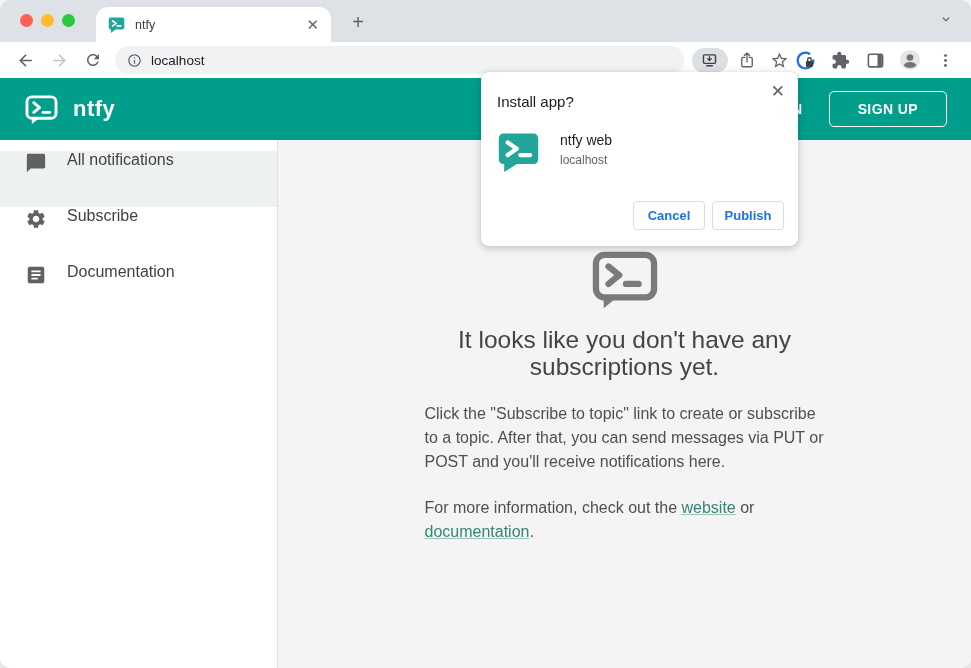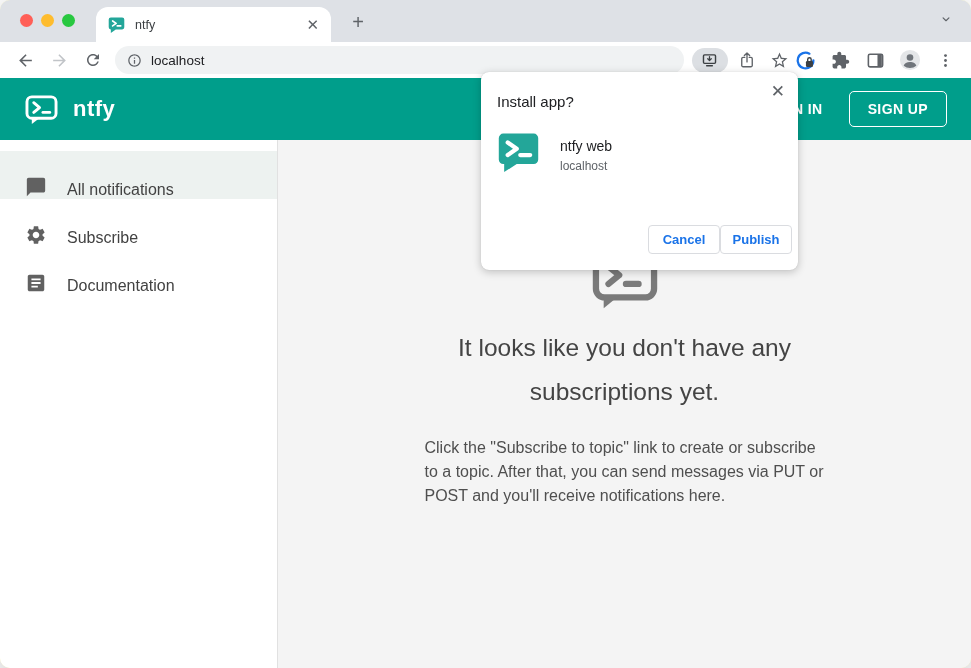--- a/index.html
+++ b/index.html
@@ -30,49 +30,49 @@
                  align-items:center; justify-content:center; margin-left:8px; }
   .box-ic{ width:28px; height:26px; display:flex; align-items:center; justify-content:center; margin-left:5px; }
   .right-ics{ margin-left:auto; display:flex; align-items:center; gap:11px; }
   .right-ics>div{ width:24px; height:24px; display:flex; align-items:center; justify-content:center; }
 
   
   .appbar{ height:62px; background:#009e8b; display:flex; align-items:center; padding:0 24px; }
   .brand{ color:#fff; font-size:22px; font-weight:bold; margin-left:14px; letter-spacing:.5px; }
   .appbar-right{ margin-left:auto; display:flex; align-items:center; gap:18px; }
   .signin{ color:#fff; font-size:14px; font-weight:bold; letter-spacing:.4px; padding:8px 8px; background:none; border:none; }
-  .signup{ color:#fff; font-size:14px; font-weight:bold; letter-spacing:.4px; padding:9px 18px;
+  .signup{ color:#fff; font-size:14px; font-weight:bold; letter-spacing:.4px; padding:9px 28px;
            background:none; border:1.5px solid #fff; border-radius:5px; }
 
   
   .body{ display:flex; height:528px; }
   .sidebar{ width:278px; background:#fff; border-right:1px solid #e1e1e1; padding-top:11px; }
-  .sb-item{ height:48px; display:flex; align-items:flex-end; padding-left:24px; cursor:default; }
+  .sb-item{ height:56px; display:flex; align-items:flex-start; padding-left:24px; cursor:default; }
   .sb-item.sel{ background:#edf2f0; }
   .sb-label{ font-size:16px; color:#424242; margin-left:19px; }
   .sb-ic{ width:24px; height:24px; display:flex; align-items:center; justify-content:center; }
 
   .main{ flex:1; background:#f4f4f4; overflow:hidden; }
   .column{ width:400px; margin:0 auto; padding-top:110px; }
   .biglogo{ display:block; margin:0 auto; }
-  .empty-h{ font-size:24.5px; font-weight:400; color:#444; text-align:center; line-height:44px;
+  .empty-h{ font-size:24.5px; font-weight:400; color:#444; text-align:center; line-height:27px;
             margin:14px -35px 0; }
   .empty-p{ font-size:16px; color:#4f4f4f; line-height:24px; margin-top:22px; }
   .empty-p a{ color:#338574; text-decoration:underline; text-decoration-color:rgba(51,133,116,.45); }
 
   
-  .dialog{ position:absolute; left:481px; top:72px; width:317px; height:198px; background:#fff;
+  .dialog{ position:absolute; left:481px; top:72px; width:317px; height:174px; background:#fff;
            border-radius:8px; box-shadow:0 2px 8px rgba(0,0,0,.22), 0 0 1px rgba(0,0,0,.18); z-index:20; }
   .dlg-title{ font-size:15px; color:#202124; position:absolute; left:16px; top:21px; }
   .dlg-close{ position:absolute; right:13px; top:9px; font-size:17px; color:#5f6368; }
-  .dlg-row{ position:absolute; left:16px; top:58px; display:flex;align-items:flex-end; }
+  .dlg-row{ position:absolute; left:16px; top:58px; display:flex; }
   .dlg-texts{ margin-left:20px; padding-top:2px; }
   .dlg-app{ font-size:14px; color:#202124; }
   .dlg-origin{ font-size:12px; color:#5f6368; margin-top:5px; }
-  .dlg-btns{ position:absolute; right:6px; bottom:16px; display:flex; }
+  .dlg-btns{ position:absolute; right:14px; bottom:16px; display:flex; gap:7px; }
   .dlg-btn{ min-width:72px; height:29px; background:#fff; border:1px solid #dadce0; border-radius:4px;
             color:#1a73e8; font-size:13px; font-weight:bold; font-family:"Liberation Sans",sans-serif; }
 </style>
 </head>
 <body>
 
 <div class="window">
 
   <div class="tabstrip">
     <div class="traffic">
@@ -218,20 +218,21 @@
     <div class="main">
       <div class="column">
         <svg class="biglogo" width="72" height="62" viewBox="0 0 72 64">
           <rect x="6" y="5" width="60" height="44" rx="9" fill="none" stroke="#7a7a7a" stroke-width="6.5"></rect>
           <polygon points="14,47 14,60 30,47" fill="#7a7a7a"></polygon>
           <polyline points="19,17 30,26 19,35" fill="none" stroke="#7a7a7a" stroke-width="6.5" stroke-linecap="round" stroke-linejoin="round"></polyline>
           <line x1="37" y1="35" x2="50" y2="35" stroke="#7a7a7a" stroke-width="6.5" stroke-linecap="round"></line>
         </svg>
         <h2 class="empty-h">It looks like you don't have any subscriptions yet.</h2>
         <p class="empty-p">Click the "Subscribe to topic" link to create or subscribe to a topic. After that, you can send messages via PUT or POST and you'll receive notifications here.</p>
+        <p class="empty-p"><span>For more information, check out the </span><a href="#">website</a><span> or </span><a href="#">documentation</a><span>.</span></p>
       </div>
     </div>
   </div>
 
   <div class="dialog">
     <div class="dlg-title">Install app?</div>
     <div class="dlg-close">✕</div>
     <div class="dlg-row">
       <svg width="43" height="43" viewBox="0 0 24 24">
         <path d="M3.5 2h17A2.5 2.5 0 0 1 23 4.5v12a2.5 2.5 0 0 1-2.5 2.5H11l-7 4.5V19H3.5A2.5 2.5 0 0 1 1 16.5v-12A2.5 2.5 0 0 1 3.5 2z" fill="#23a699"></path>

